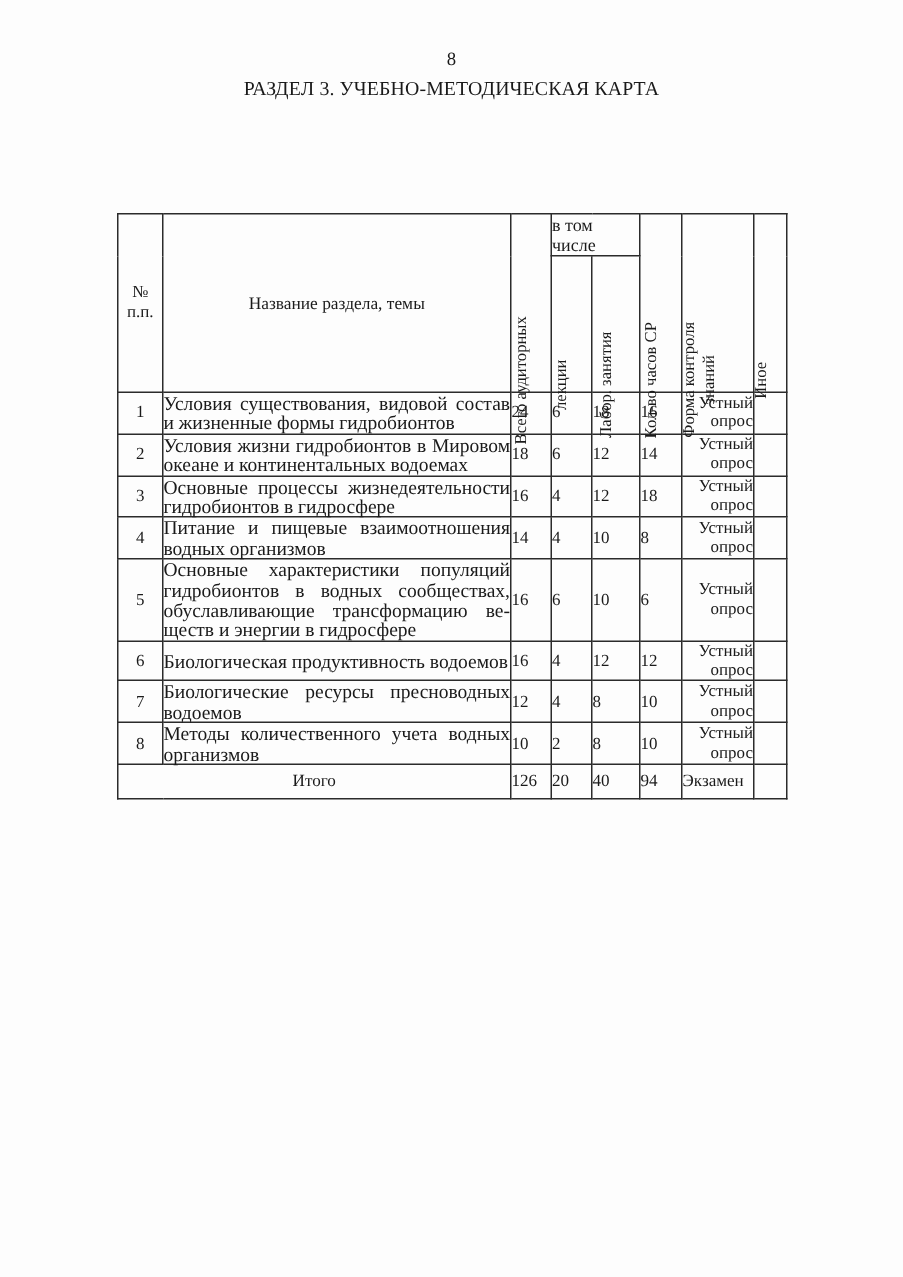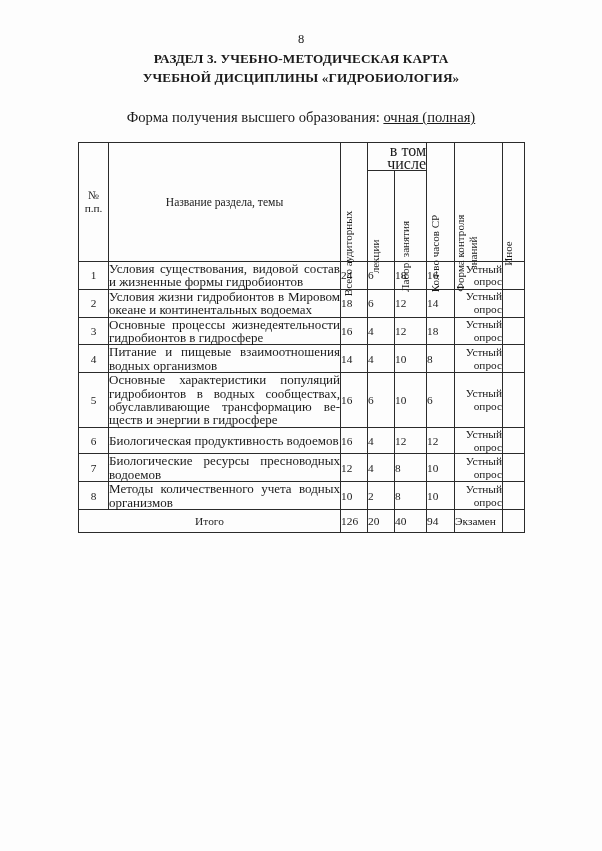--- a/index.html
+++ b/index.html
@@ -32,21 +32,21 @@
     line-height: 14px;
   }
 
   
   .doc-title {
     position: absolute;
     top: 50px;
     left: 78px;
     width: 446px;
     text-align: center;
-    font-weight: bold;
+    font-weight: normal;
     font-size: 13.2px;
     line-height: 18.5px;
     letter-spacing: 0.1px;
   }
   .doc-title .tline { display: block; white-space: nowrap; }
 
   .subtitle {
     position: absolute;
     top: 108px;
     left: 78px;
@@ -97,23 +97,23 @@
     line-height: 13px;
     font-size: 11.3px;
   }
   th.h-name {
     vertical-align: top;
     text-align: center;
     padding: 20px 0 0 8px;
     font-size: 11.6px;
   }
   th.h-vtom {
-    text-align: right;
+    text-align: left;
     line-height: 13px;
-    font-size: 16px;
+    font-size: 12px;
     padding: 3px 1px;
     height: 27px;
     vertical-align: top;
   }
 
   
   .rot-cell {
     position: relative;
     padding: 0;
   }
@@ -177,27 +177,22 @@
 </style>
 </head>
 <body>
 
 <div class="page">
 
   <div class="page-number">8</div>
 
   <div class="doc-title">
     <span class="tline">РАЗДЕЛ 3. УЧЕБНО-МЕТОДИЧЕСКАЯ КАРТА</span>
-    <span class="tline">УЧЕБНОЙ ДИСЦИПЛИНЫ «ГИДРОБИОЛОГИЯ»</span>
   </div>
 
-  <div class="subtitle">
-    <span>Форма получения высшего образования:</span>
-    <span class="underlined">очная (полная)</span>
-  </div>
 
   <div class="tbl-wrap">
     <table class="map">
       <colgroup>
         <col class="c-num">
           <col class="c-name">
           <col class="c-tot">
           <col class="c-lec">
         <col class="c-lab">
           <col class="c-srs">

